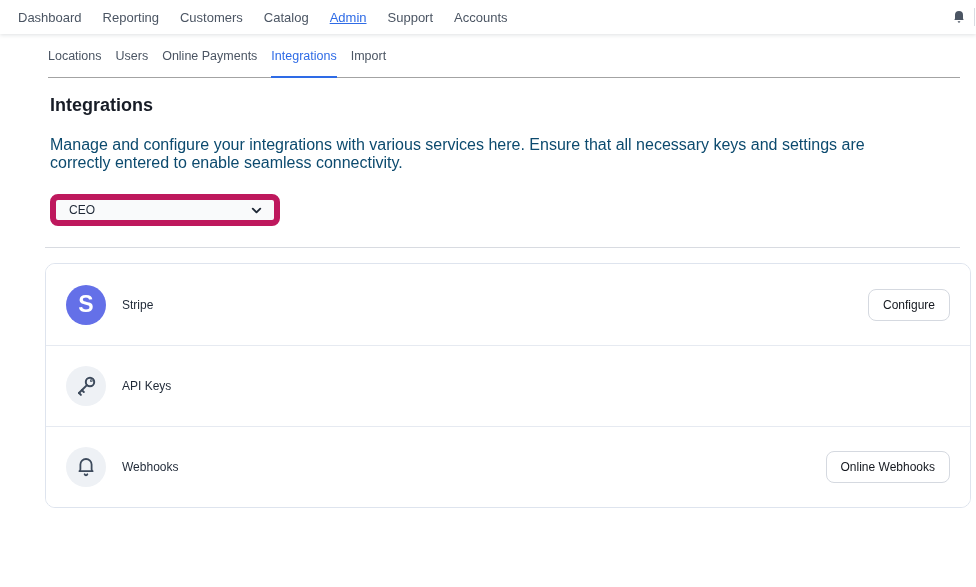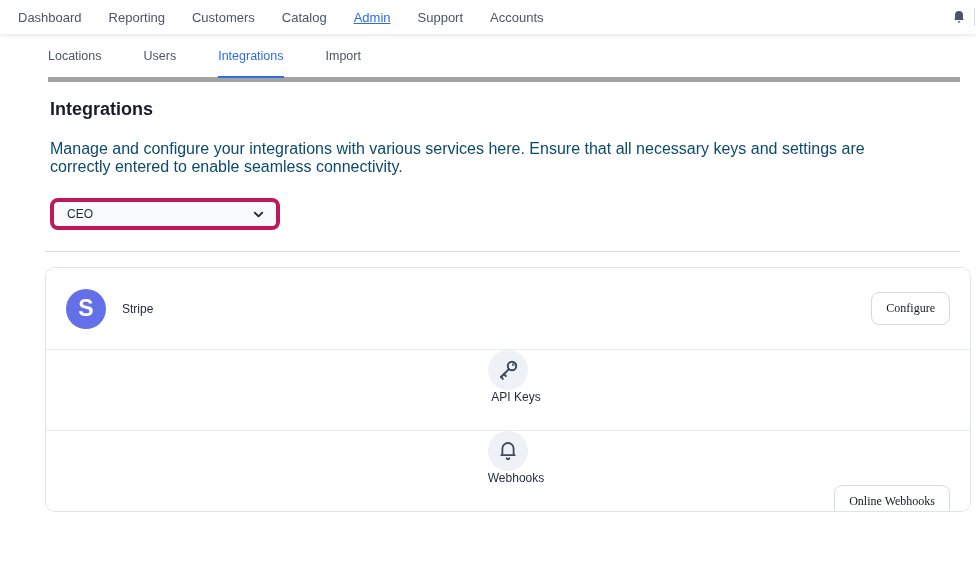--- a/index.html
+++ b/index.html
@@ -5,76 +5,76 @@
   * { margin:0; padding:0; box-sizing:border-box; }
   html,body { width:976px; height:587px; background:#ffffff; overflow:hidden;
     font-family:"Liberation Sans", sans-serif; }
 
   
   .topbar {
     height:34px; background:#ffffff; display:flex; align-items:center;
     padding-left:18px; position:relative;
     box-shadow:0 1px 4px rgba(30,40,60,0.14);
   }
-  .topbar-nav { display:flex; align-items:center; gap:27px; }
+  .topbar-nav { display:flex; align-items:center; gap:21px; }
   .topnav-item { font-size:13px; color:#4b5563; cursor:pointer; white-space:nowrap; }
   .topnav-item.active { color:#2e6be6;text-decoration:underline; }
   .topbar-right { position:absolute; right:0; top:0; height:34px; display:flex; align-items:center; }
   .bell-btn { width:30px; height:30px; display:flex; align-items:center; justify-content:center; cursor:pointer; }
   .top-divider { width:1px; height:18px; background:#d9dce2; margin-right:1px; }
 
   
   .subtabs {
     margin:0 16px 0 48px; padding-top:15px;
-    display:flex; gap:42px; border-bottom:5px solid #a3a3a3;
+    display:flex; gap:14px; border-bottom:1px solid #a3a3a3;
   }
   .subtab {
     font-size:12.5px; color:#4b5563; padding-bottom:13px; cursor:pointer;
     border-bottom:2px solid transparent; margin-bottom:-1px; white-space:nowrap;
   }
   .subtab.active { color:#2e6be6; border-bottom-color:#2e6be6; }
 
   
   .page-title { margin:17px 0 0 50px; font-size:18px; font-weight:700; color:#181d27; }
   .page-desc  { margin:20px 50px 0 50px; font-size:16px; color:#0c4a6e; }
 
   
   .select {
     margin:22px 0 0 50px; width:230px; height:32px;
-    border:4px solid #be185d; border-radius:8px; background:#f9fafb;
+    border:6px solid #be185d; border-radius:8px; background:#f9fafb;
     display:flex; align-items:center; justify-content:space-between;
     padding:0 10px 0 13px; cursor:pointer;
   }
   .select-value { font-size:12px; color:#1f2937; }
 
   
   .hdivider { margin:21px 16px 0 45px; height:1px; background:#d8dbe1; }
 
   
   .card {
     margin:15px 5px 0 45px; width:926px;
     border:1px solid #dee4ee; border-radius:10px; background:#ffffff;
     overflow:hidden;
   }
   .row {
     height:81px; display:flex; align-items:center; padding:0 20px;
     background:#ffffff;
   }
-  .row + .row { border-top:1px solid #e6eaf1;flex-direction:column; }
+  .row + .row { border-top:1px solid #e6eaf1; }
   .avatar {
     width:40px; height:40px; border-radius:50%; flex:0 0 40px;
     display:flex; align-items:center; justify-content:center;
   }
   .avatar.stripe { background:#6470e8; color:#ffffff; font-size:23px; font-weight:700; }
   .avatar.gray   { background:#eef1f5; }
   .row-label { margin-left:16px; font-size:12px; color:#1f2937; }
   .row-action {
     margin-left:auto; background:#ffffff; border:1px solid #d5d9e0; border-radius:8px;
     padding:8px 14px; font-size:12px; color:#14181f; cursor:pointer;
-    font-family:Liberation Serif, serif;
+    font-family:Liberation Sans, sans-serif;
   }
   svg { display:block; }
 </style>
 </head>
 <body>
 
 <header class="topbar">
   <nav class="topbar-nav">
     <span class="topnav-item">Dashboard</span>
     <span class="topnav-item">Reporting</span>
@@ -93,20 +93,21 @@
         </svg>
       </span>
     </span>
     <span class="top-divider"></span>
   </div>
 </header>
 
 <nav class="subtabs">
   <span class="subtab">Locations</span>
   <span class="subtab">Users</span>
+  <span class="subtab">Online Payments</span>
   <span class="subtab active">Integrations</span>
   <span class="subtab">Import</span>
 </nav>
 
 <h1 class="page-title">Integrations</h1>
 <p class="page-desc">Manage and configure your integrations with various services here. Ensure that all necessary keys and settings are correctly entered to enable seamless connectivity.</p>
 
 <div class="select">
   <span class="select-value">CEO</span>
   <span>

